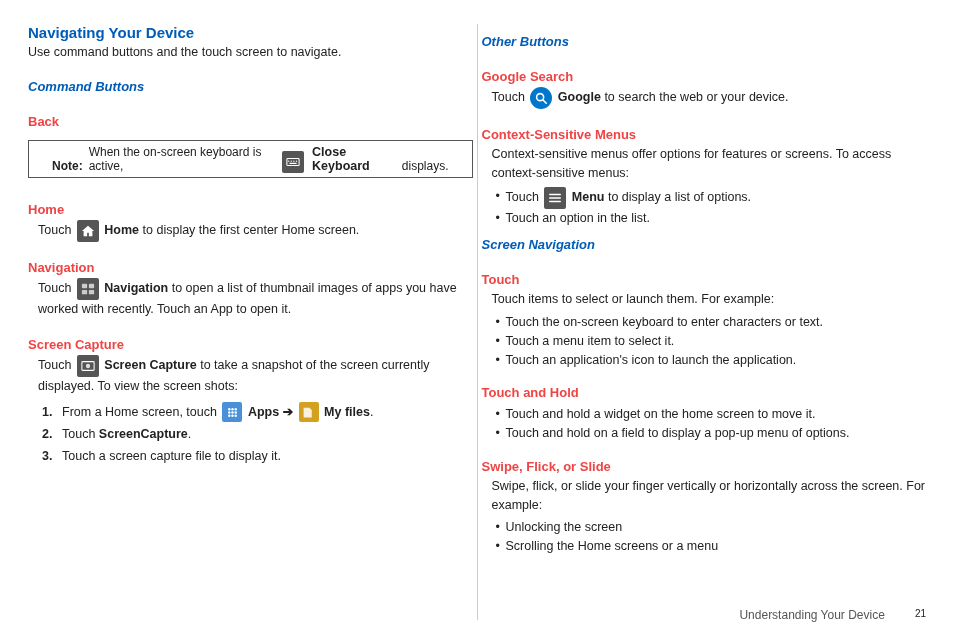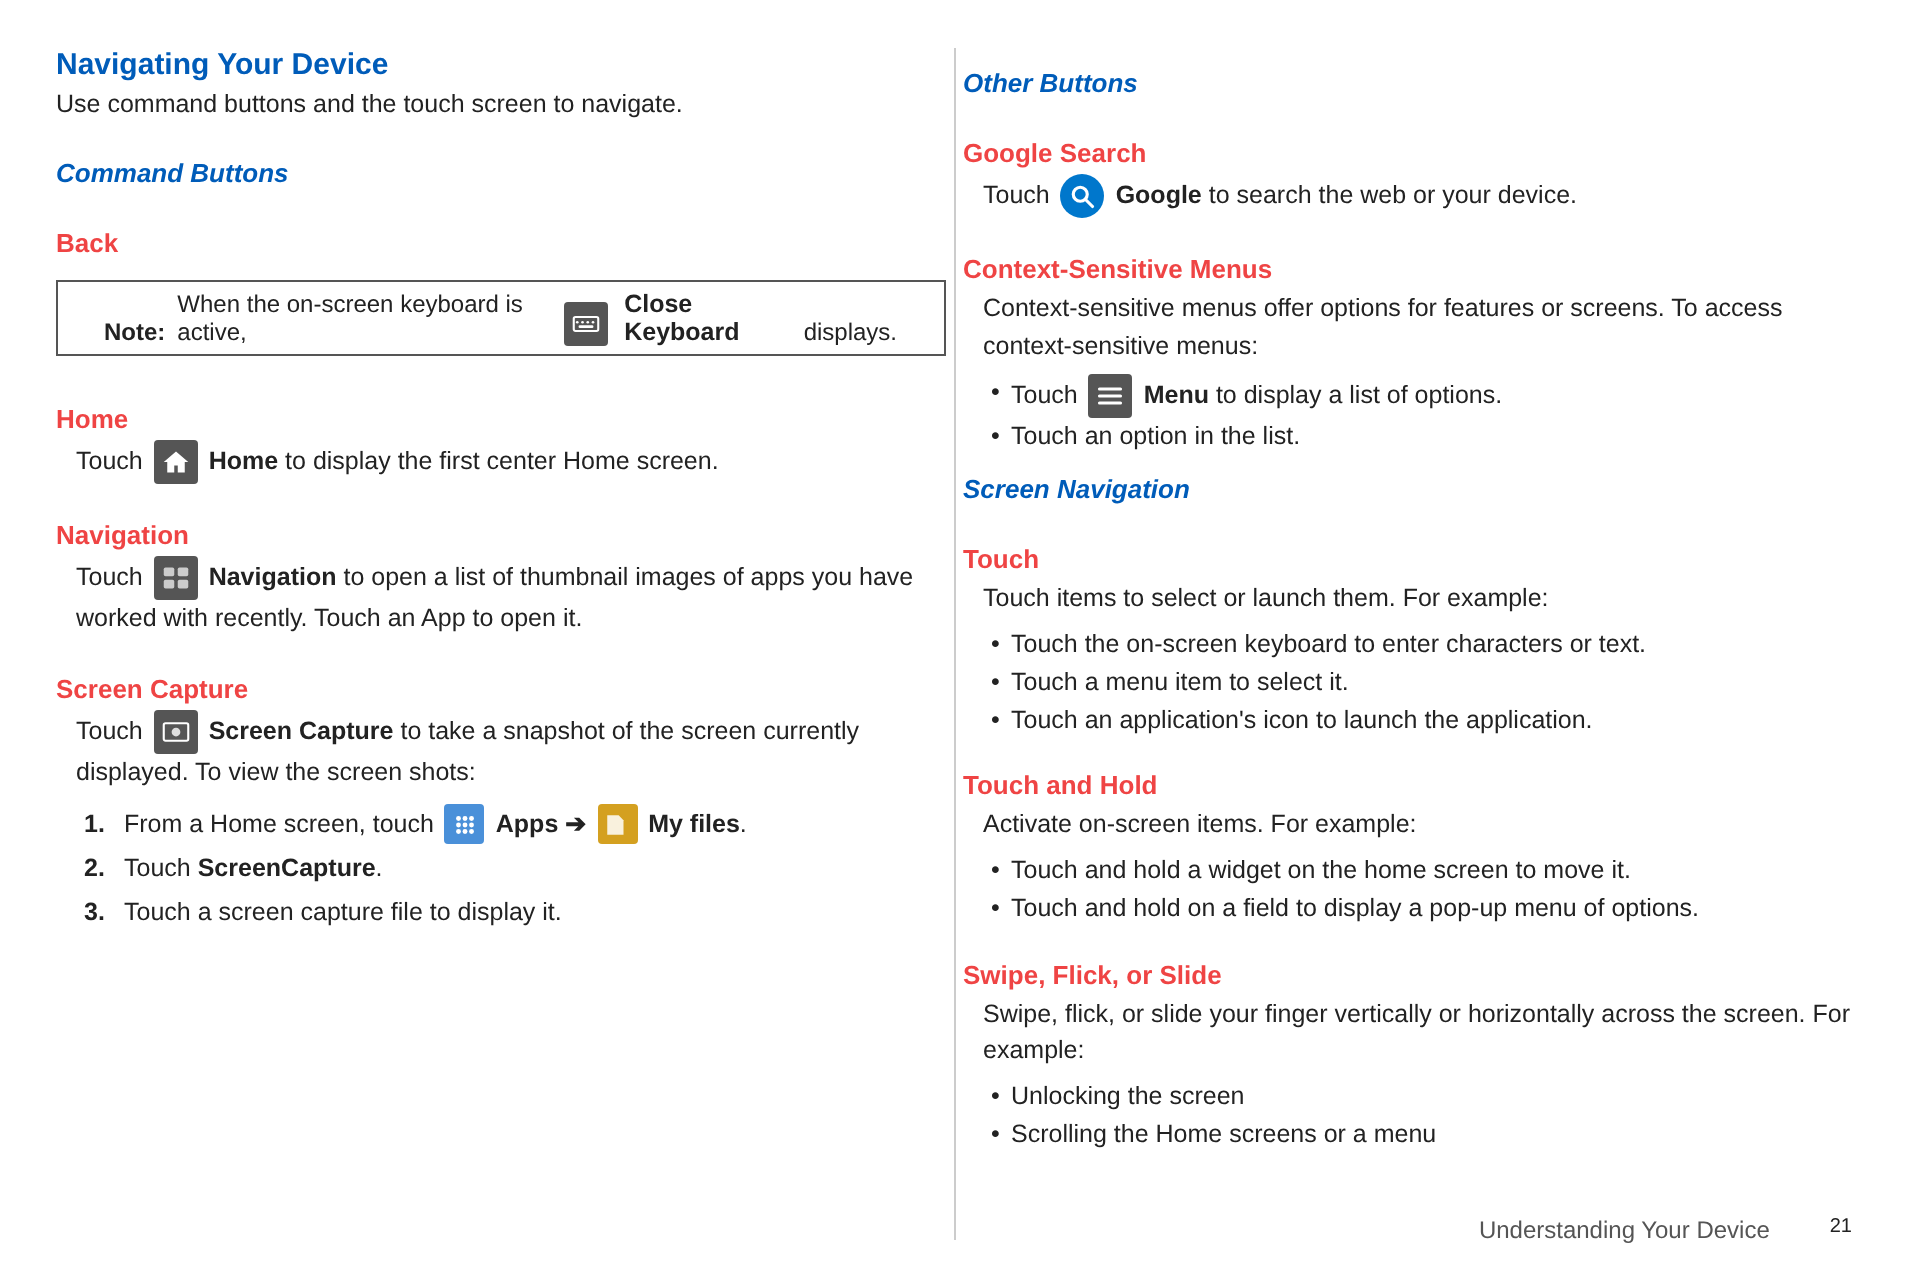--- a/index.html
+++ b/index.html
@@ -335,21 +335,20 @@
 
     <h3 class="sub-heading">Touch</h3>
     <div class="body-text">Touch items to select or launch them. For example:</div>
     <ul class="bullet-list">
       <li>Touch the on-screen keyboard to enter characters or text.</li>
       <li>Touch a menu item to select it.</li>
       <li>Touch an application's icon to launch the application.</li>
     </ul>
 
     <h3 class="sub-heading">Touch and Hold</h3>
-    <div class="body-text">Activate on-screen items. For example:</div>
     <ul class="bullet-list">
       <li>Touch and hold a widget on the home screen to move it.</li>
       <li>Touch and hold on a field to display a pop-up menu of options.</li>
     </ul>
 
     <h3 class="sub-heading">Swipe, Flick, or Slide</h3>
     <div class="body-text">Swipe, flick, or slide your finger vertically or horizontally across the screen. For example:</div>
     <ul class="bullet-list">
       <li>Unlocking the screen</li>
       <li>Scrolling the Home screens or a menu</li>

